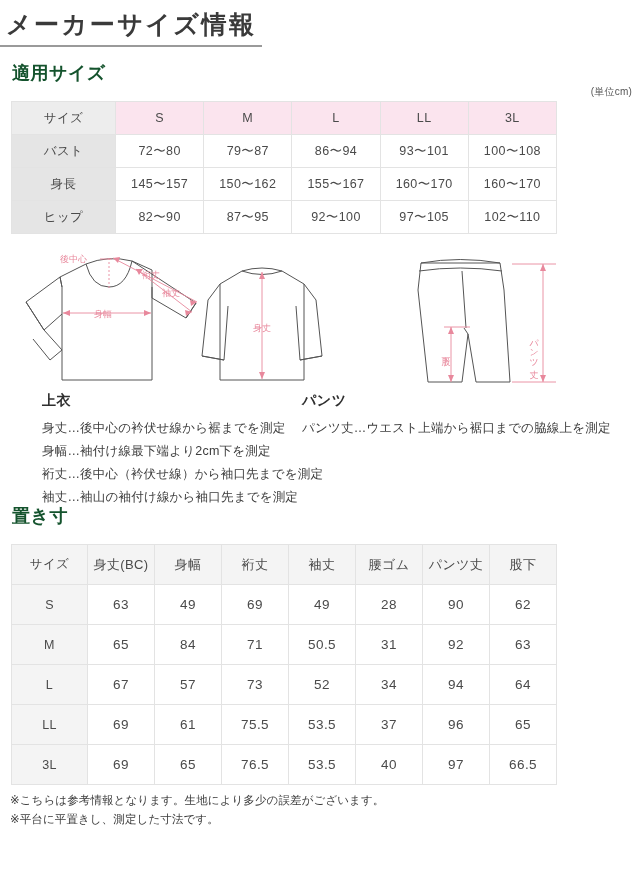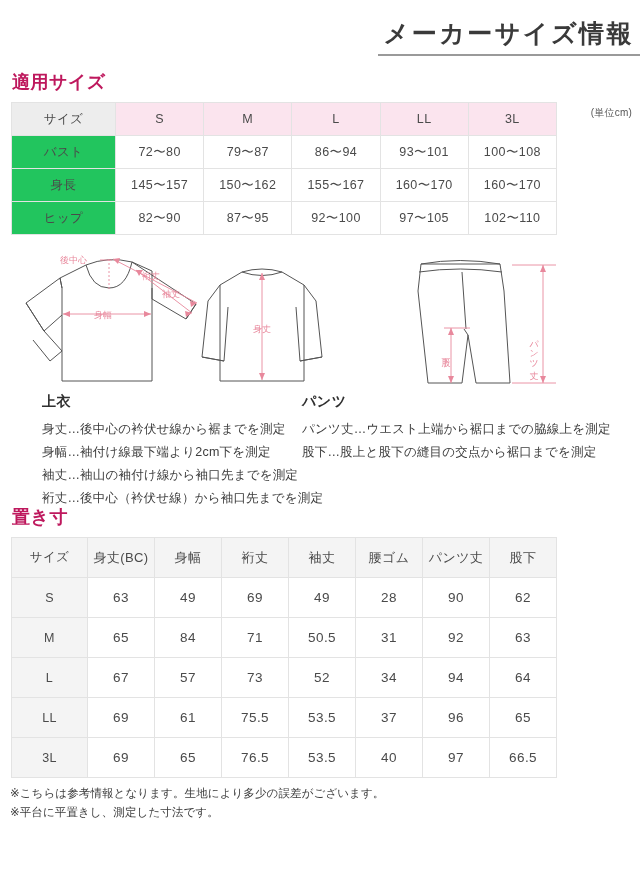--- a/index.html
+++ b/index.html
@@ -17,42 +17,42 @@
   }
   .page {
     width: 640px;
     height: 879px;
     position: relative;
     box-sizing: border-box;
   }
 
   
   .main-title-wrap {
-    text-align: right;
-    padding-top: 18px;
+    text-align: left;
+    padding-top: 9px;
   }
   .main-title {
     display: inline-block;
     font-size: 25px;
     font-weight: bold;
     letter-spacing: 2.5px;
     color: #3a3a3a;
     padding: 0 6px 6px 6px;
     border-bottom: 2px solid #9a9a9a;
     line-height: 1.2;
   }
 
   
   .sec-head {
     font-size: 18px;
     font-weight: bold;
-    color: #be185d;
+    color: #14532d;
     letter-spacing: 0.5px;
     margin: 0;
-    padding: 0 0 8px 12px;
+    padding: 0 0 16px 12px;
   }
   .unit-note {
     position: absolute;
     right: 8px;
     font-size: 10px;
     color: #555;
     letter-spacing: 0.2px;
   }
 
   
@@ -70,21 +70,21 @@
     vertical-align: middle;
     font-weight: normal;
     color: #4a4a4a;
     font-size: 12.5px;
     letter-spacing: 0.4px;
   }
 
   
   .size-tbl td, .size-tbl th { height: 30px; }
   .size-tbl .rowhead {
-    background: #22c55e;
+    background: #e5e5e5;
     width: 104px;
     font-size: 12.5px;
   }
   .size-tbl .colhead {
     background: #fbe4ee;
     font-size: 12.5px;
   }
   .size-tbl .corner {
     background: #ededed;
   }
@@ -155,21 +155,21 @@
 <body>
 
 <div class="page">
 
   <div class="main-title-wrap">
     <div class="main-title">メーカーサイズ情報</div>
   </div>
 
   <div style="position:relative; margin-top:14px;">
     <div class="sec-head">適用サイズ</div>
-    <div class="unit-note" style="top:36px;text-align:center;">(単位cm)</div>
+    <div class="unit-note" style="top:24px;text-align:center;">(単位cm)</div>
 
     <table class="tbl size-tbl">
       <colgroup>
         <col style="width:104px">
           <col>
           <col>
           <col>
           <col>
           <col>
       </colgroup>
@@ -297,27 +297,26 @@
         <rect x="0" y="0" width="1" height="1"></rect>
       </g>
     </svg>
   </div>
 
   <div class="desc-row" style="height:112px;padding-left:48px;">
     <div class="desc-col left">
       <div class="desc-title">上衣</div>
       <div class="desc-line">身丈…後中心の衿伏せ線から裾までを測定</div>
       <div class="desc-line">身幅…袖付け線最下端より2cm下を測定</div>
+      <div class="desc-line">裄丈…後中心（衿伏せ線）から袖口先までを測定</div>
       <div class="desc-line">袖丈…袖山の袖付け線から袖口先までを測定</div>
-      <div class="desc-line">裄丈…後中心（衿伏せ線）から袖口先までを測定</div>
     </div>
     <div class="desc-col right">
       <div class="desc-title">パンツ</div>
       <div class="desc-line">パンツ丈…ウエスト上端から裾口までの脇線上を測定</div>
-      <div class="desc-line">股下…股上と股下の縫目の交点から裾口までを測定</div>
     </div>
   </div>
 
   <div style="position:relative; ">
     <div class="sec-head">置き寸</div>
 
     <table class="tbl meas-tbl">
       <colgroup>
         <col style="width:76px">
           <col>

